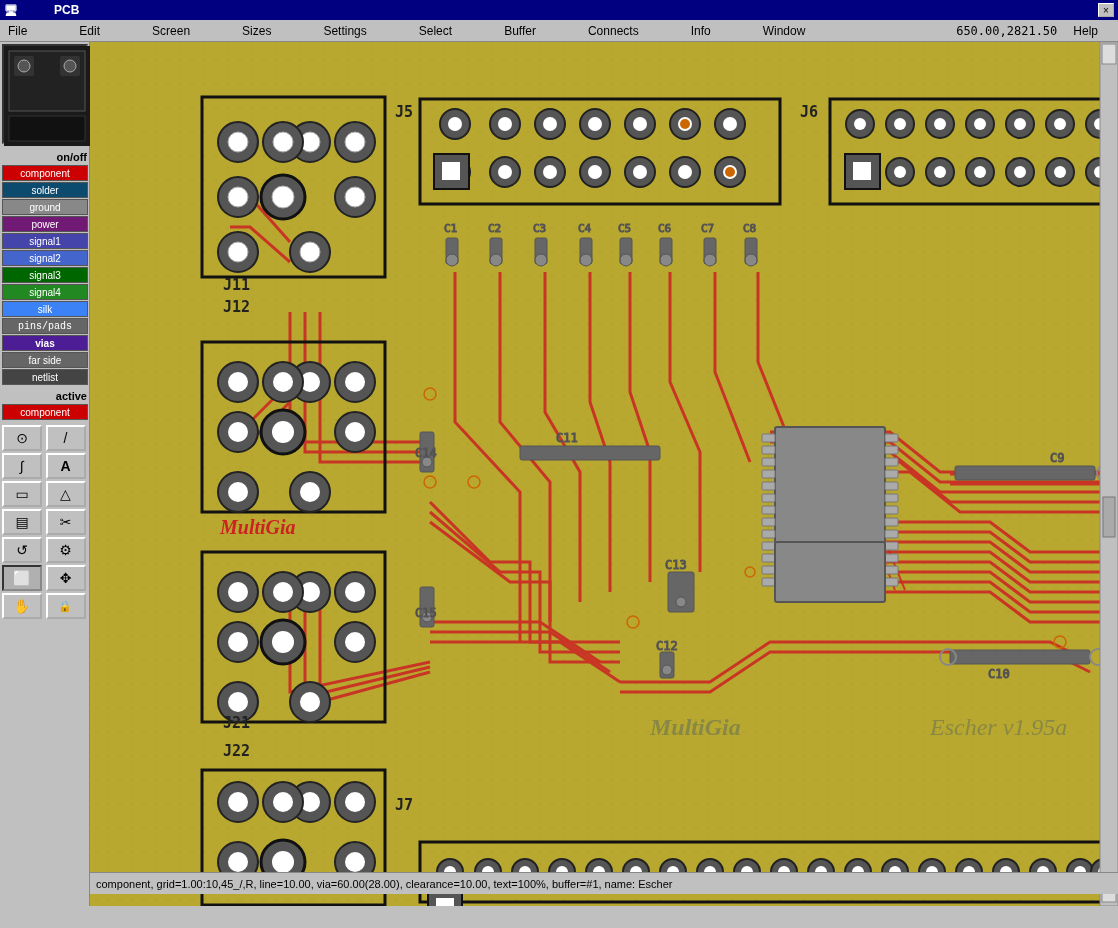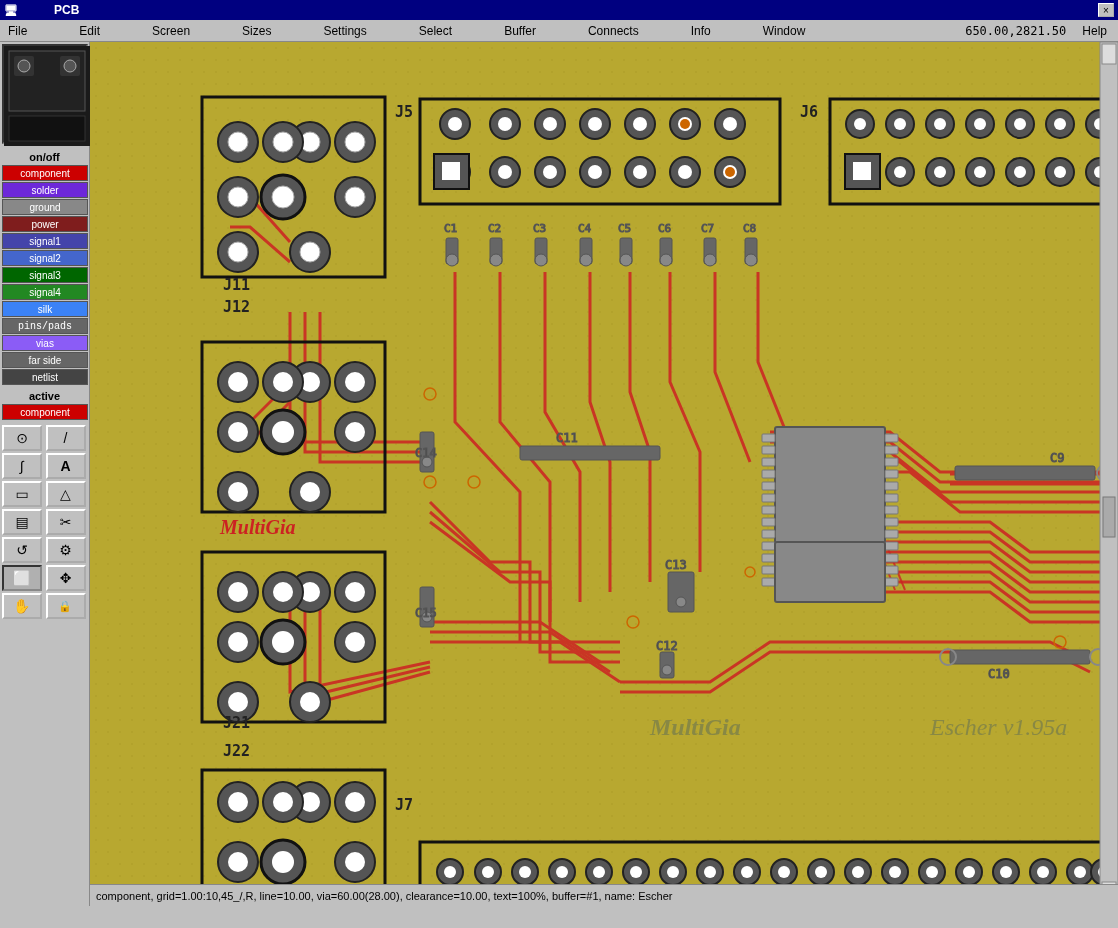--- a/index.html
+++ b/index.html
@@ -79,21 +79,21 @@
       line-height: 16px;
       cursor: pointer;
       margin-bottom: 1px;
       border: 1px solid #555;
     }
 
     .section-label {
       color: black;
       font-size: 11px;
       font-weight: bold;
-      text-align: center;
+      text-align: right;
       margin: 3px 0 2px;
     }
 
     
     #toolbox {
       display: grid;
       grid-template-columns: 1fr 1fr;
       gap: 2px;
       margin-top: 4px;
     }
@@ -114,21 +114,21 @@
     #canvas-area {
       flex: 1;
       background: #b8a830;
       position: relative;
       overflow: hidden;
     }
 
     
     #statusbar {
       position: absolute;
-      bottom: 0;
+      bottom: 12px;
       left: 0;
       right: 0;
       height: 22px;
       background: #c0c0c0;
       border-top: 1px solid #888;
       display: flex;
       align-items: center;
       padding: 0 6px;
       font-size: 11px;
     }
@@ -153,21 +153,21 @@
   <div class="menu-item">Edit</div>
   <div class="menu-item">Screen</div>
   <div class="menu-item">Sizes</div>
   <div class="menu-item">Settings</div>
   <div class="menu-item">Select</div>
   <div class="menu-item">Buffer</div>
   <div class="menu-item">Connects</div>
   <div class="menu-item">Info</div>
   <div class="menu-item">Window</div>
 
-  <div style="margin-left:auto; display:flex; align-items:center; gap:8px; padding-right:3px;">
+  <div style="margin-left:auto; display:flex; align-items:center; gap:8px; padding-right:12px;">
     <span style="font-size:12px; font-family:monospace;">650.00,2821.50</span>
     <div class="menu-item">Help</div>
   </div>
 </div>
 
 <div id="main">
 
   <div id="sidebar">
 
     <div id="preview-box">
@@ -178,30 +178,30 @@
         <rect x="56" y="10" width="20" height="20" fill="#333" rx="2"></rect>
         <circle cx="20" cy="20" r="6" fill="#555" stroke="#aaa" stroke-width="1"></circle>
         <circle cx="66" cy="20" r="6" fill="#555" stroke="#aaa" stroke-width="1"></circle>
         <rect x="5" y="70" width="76" height="25" fill="#111" stroke="#333" stroke-width="1"></rect>
       </svg>
     </div>
 
     <div class="section-label">on/off</div>
 
     <div class="layer-btn" style="background:#cc0000;">component</div>
-    <div class="layer-btn" style="background:#6d28d9;">solder</div>
+    <div class="layer-btn" style="background:#0c4a6e;">solder</div>
     <div class="layer-btn" style="background:#888888;">ground</div>
-    <div class="layer-btn" style="background:#7f1d1d;">power</div>
+    <div class="layer-btn" style="background:#701a75;">power</div>
     <div class="layer-btn" style="background:#4444aa;">signal1</div>
     <div class="layer-btn" style="background:#4466cc;">signal2</div>
     <div class="layer-btn" style="background:#006600;">signal3</div>
     <div class="layer-btn" style="background:#228822;">signal4</div>
     <div class="layer-btn" style="background:#3b82f6;">silk</div>
     <div class="layer-btn" style="background:#666666;font-family:Liberation Mono, monospace;">pins/pads</div>
-    <div class="layer-btn" style="background:#8b5cf6;">vias</div>
+    <div class="layer-btn" style="background:#4c1d95;font-weight:bold;">vias</div>
     <div class="layer-btn" style="background:#666666;">far side</div>
     <div class="layer-btn" style="background:#444444;">netlist</div>
 
     <div class="section-label" style="margin-top:4px;">active</div>
     <div class="layer-btn" style="background:#cc0000;">component</div>
 
     <div id="toolbox">
       <div class="tool-btn">⊙</div>
       <div class="tool-btn">/</div>
       <div class="tool-btn">∫</div>

